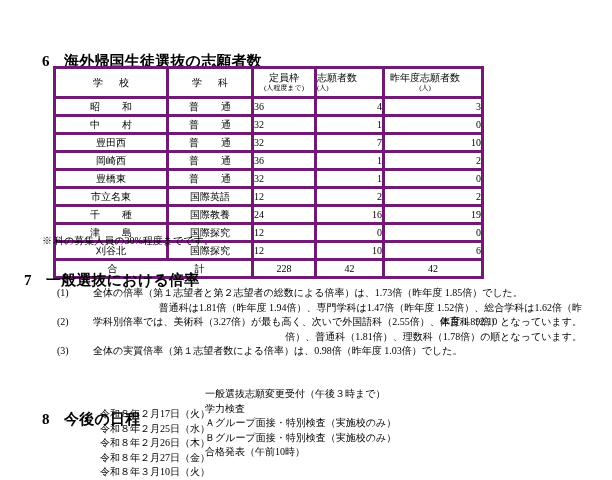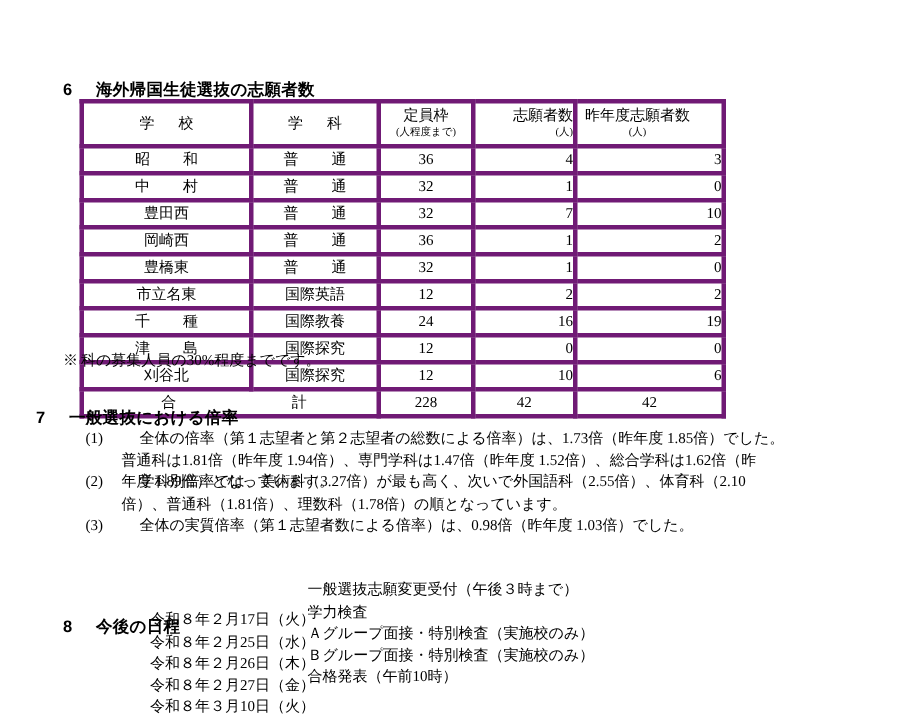--- a/index.html
+++ b/index.html
@@ -19,23 +19,23 @@
     position: absolute;
     left: 0;
     top: 0;
     width: 612px;
     height: 480px;
   }
 
   
   .section-head {
     position: absolute;
-    font-family: Liberation Sans, sans-serif;
+    font-family: Liberation Serif, serif;
     font-weight: bold;
-    font-size: 11px;
+    font-size: 15px;
     letter-spacing: 0.2px;
     white-space: nowrap;
   }
   .section-head .num {
     display: inline-block;
     width: 22px;
   }
   .section-head .title {
     display: inline-block;
   }
@@ -75,21 +75,21 @@
     padding-left: 0;
   }
   .hdr-sub {
     display: block;
     font-size: 7px;
     letter-spacing: 0px;
     line-height: 9px;
   }
   .c-school   { width: 110px; text-align: center; }
   .c-dept     { width: 82px;  text-align: center; }
-  .c-quota    { width: 60px;  text-align: center; padding-right: 10px; }
+  .c-quota    { width: 60px;  text-align: left; padding-right: 10px; }
   .c-apps     { width: 65px;  text-align: right; padding-right: 10px; }
   .c-lastyear { width: 80px;  text-align: right; padding-right: 10px; }
 
   .sp2 { letter-spacing: 6px; padding-left: 6px; }
   .sp1 { letter-spacing: 0px; }
 
   .total-row td {
     text-align: center;
   }
   .total-label {
@@ -128,20 +128,21 @@
     top: 0;
     width: 28px;
   }
   .item .text {
     display: block;
     margin-left: 36px;
   }
   .item .text .cont {
     display: block;
     margin-left: -12px;
+    text-align: right;
   }
 
   
   .schedule {
     position: absolute;
     left: 100px;
     top: 387px;
     font-size: 10px;
   }
   .sched-row {
@@ -174,21 +175,21 @@
         <th class="c-school">
           <span class="hdr-main">学　校</span>
         </th>
         <th class="c-dept">
           <span class="hdr-main">学　科</span>
         </th>
         <th class="c-quota" style="text-align:center; padding-right:0;">
           <span class="hdr-main tight">定員枠</span>
           <span class="hdr-sub">(人程度まで)</span>
         </th>
-        <th class="c-apps" style="text-align:right; padding-right:0;">
+        <th class="c-apps" style="text-align:left; padding-right:0;">
           <span class="hdr-main tight">志願者数</span>
           <span class="hdr-sub">(人)</span>
         </th>
         <th class="c-lastyear" style="text-align:center; padding-right:16px;">
           <span class="hdr-main tight">昨年度志願者数</span>
           <span class="hdr-sub">(人)</span>
         </th>
       </tr>
     </thead>
     <tbody>

